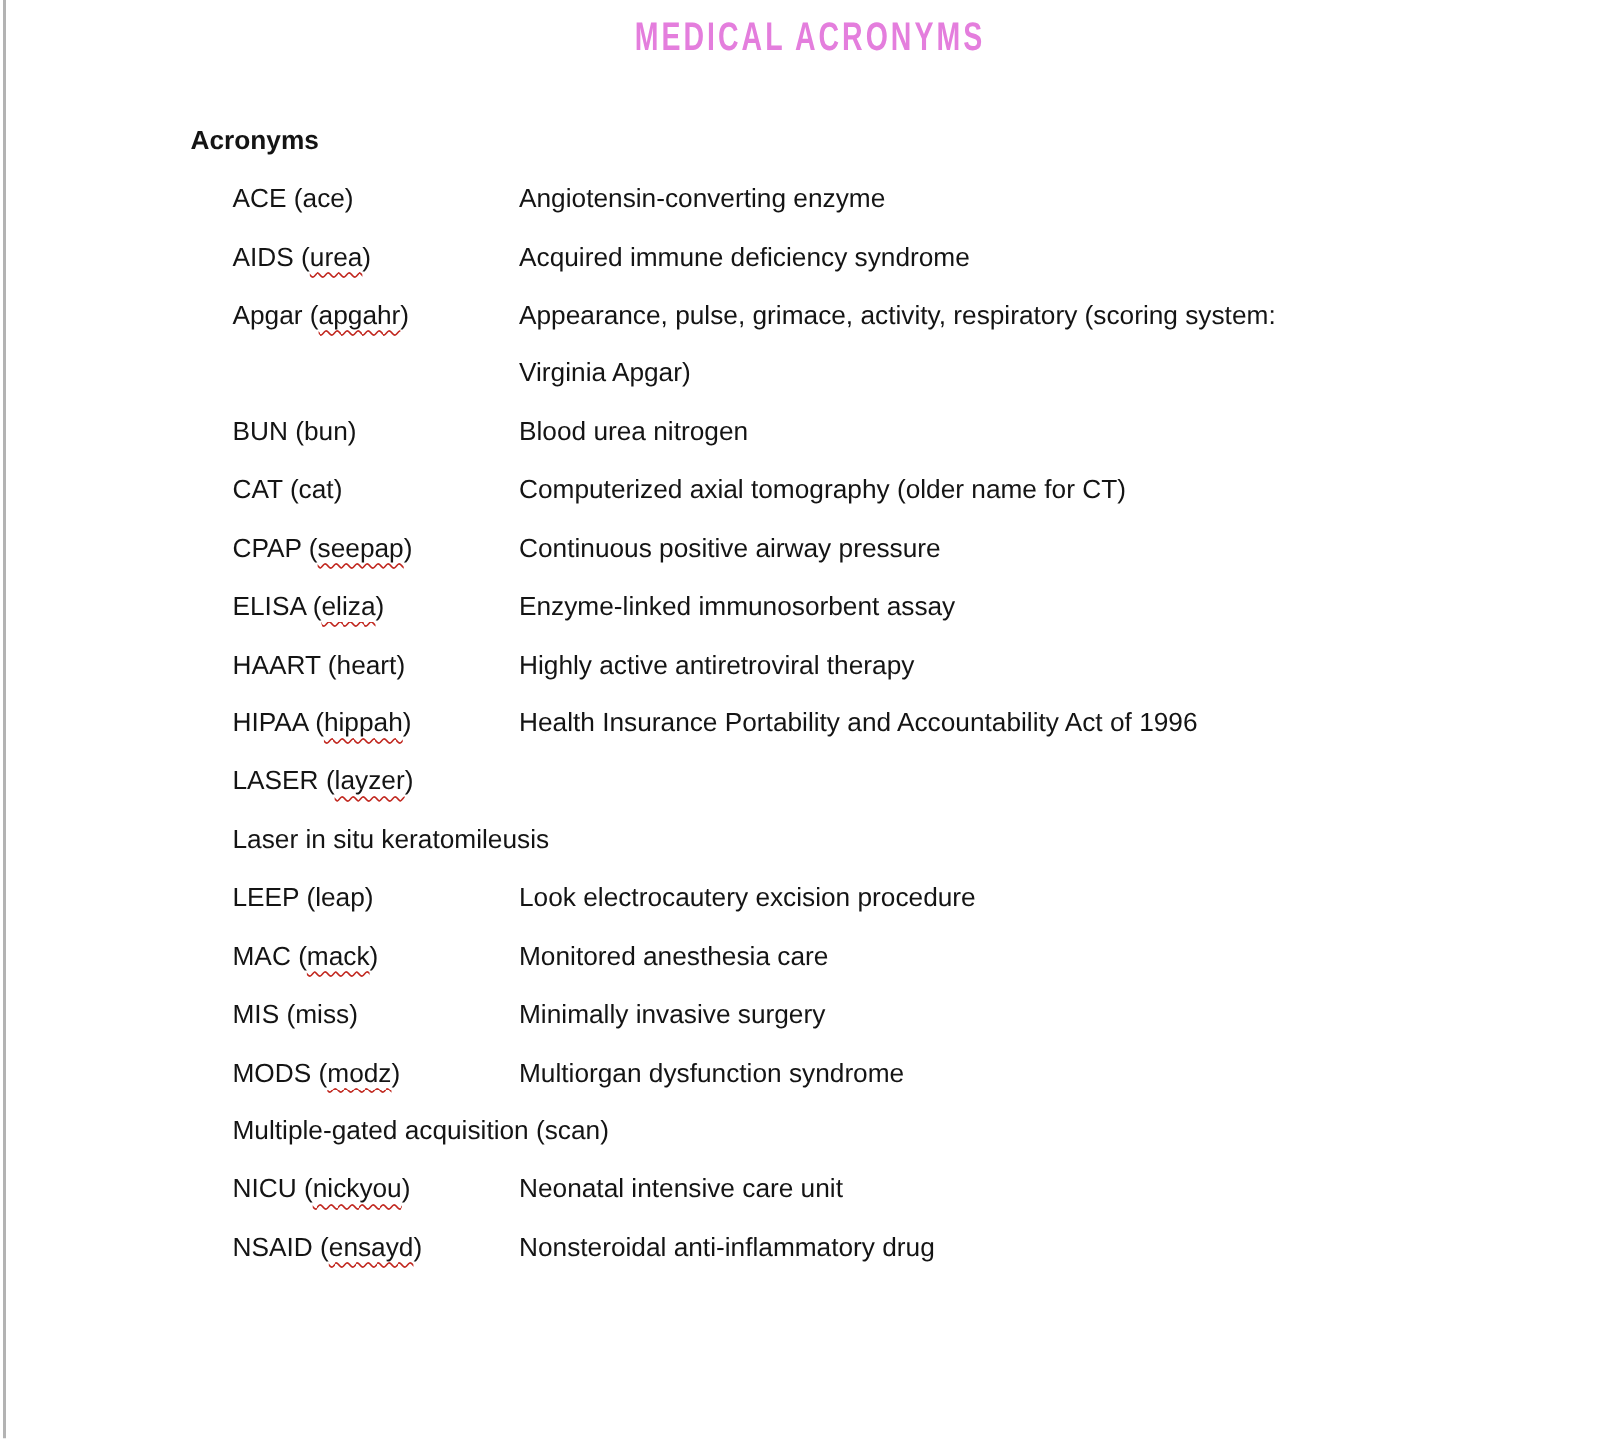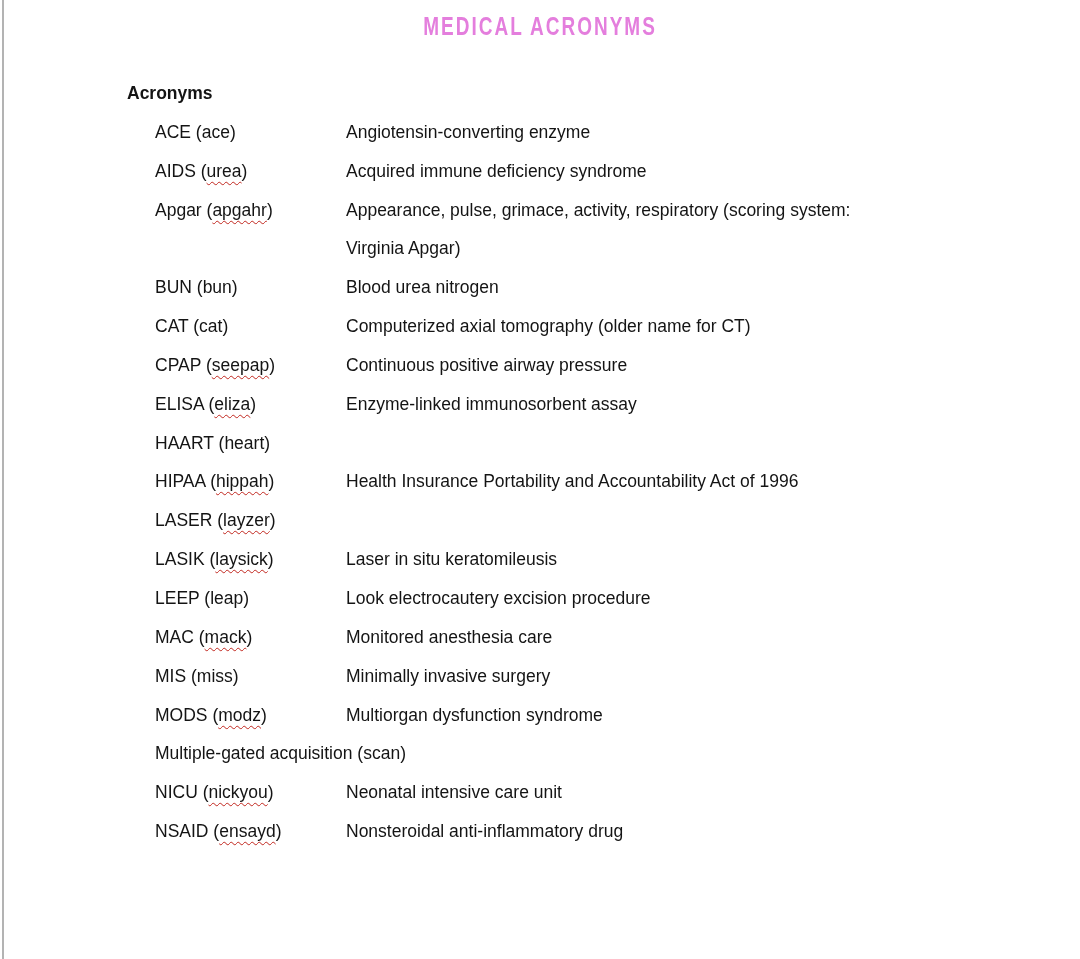--- a/index.html
+++ b/index.html
@@ -117,33 +117,33 @@
   </div>
 
   <div class="entry">
     <div class="cell-acronym"><span class="j-ac">ELISA </span><span class="j-open">(</span><span class="j-pron misspelled">eliza</span><span class="j-close">)</span></div>
     <div class="cell-definition">Enzyme-linked immunosorbent assay</div>
   </div>
 
 
   <div class="entry">
     <div class="cell-acronym"><span class="j-ac">HAART </span><span class="j-open">(</span><span class="j-pron">heart</span><span class="j-close">)</span></div>
+    <div class="cell-definition">Highly active antiretroviral therapy</div>
   </div>
 
   <div class="entry">
     <div class="cell-acronym"><span class="j-ac">HIPAA </span><span class="j-open">(</span><span class="j-pron misspelled">hippah</span><span class="j-close">)</span></div>
     <div class="cell-definition">Health Insurance Portability and Accountability Act of 1996</div>
   </div>
 
   <div class="entry">
     <div class="cell-acronym"><span class="j-ac">LASER </span><span class="j-open">(</span><span class="j-pron misspelled">layzer</span><span class="j-close">)</span></div>
   </div>
 
   <div class="entry">
-    <div class="cell-acronym"><span class="j-ac">LASIK </span><span class="j-open">(</span><span class="j-pron misspelled">laysick</span><span class="j-close">)</span></div>
     <div class="cell-definition">Laser in situ keratomileusis</div>
   </div>
 
   <div class="entry">
     <div class="cell-acronym"><span class="j-ac">LEEP </span><span class="j-open">(</span><span class="j-pron">leap</span><span class="j-close">)</span></div>
     <div class="cell-definition">Look electrocautery excision procedure</div>
   </div>
 
   <div class="entry">
     <div class="cell-acronym"><span class="j-ac">MAC </span><span class="j-open">(</span><span class="j-pron misspelled">mack</span><span class="j-close">)</span></div>

